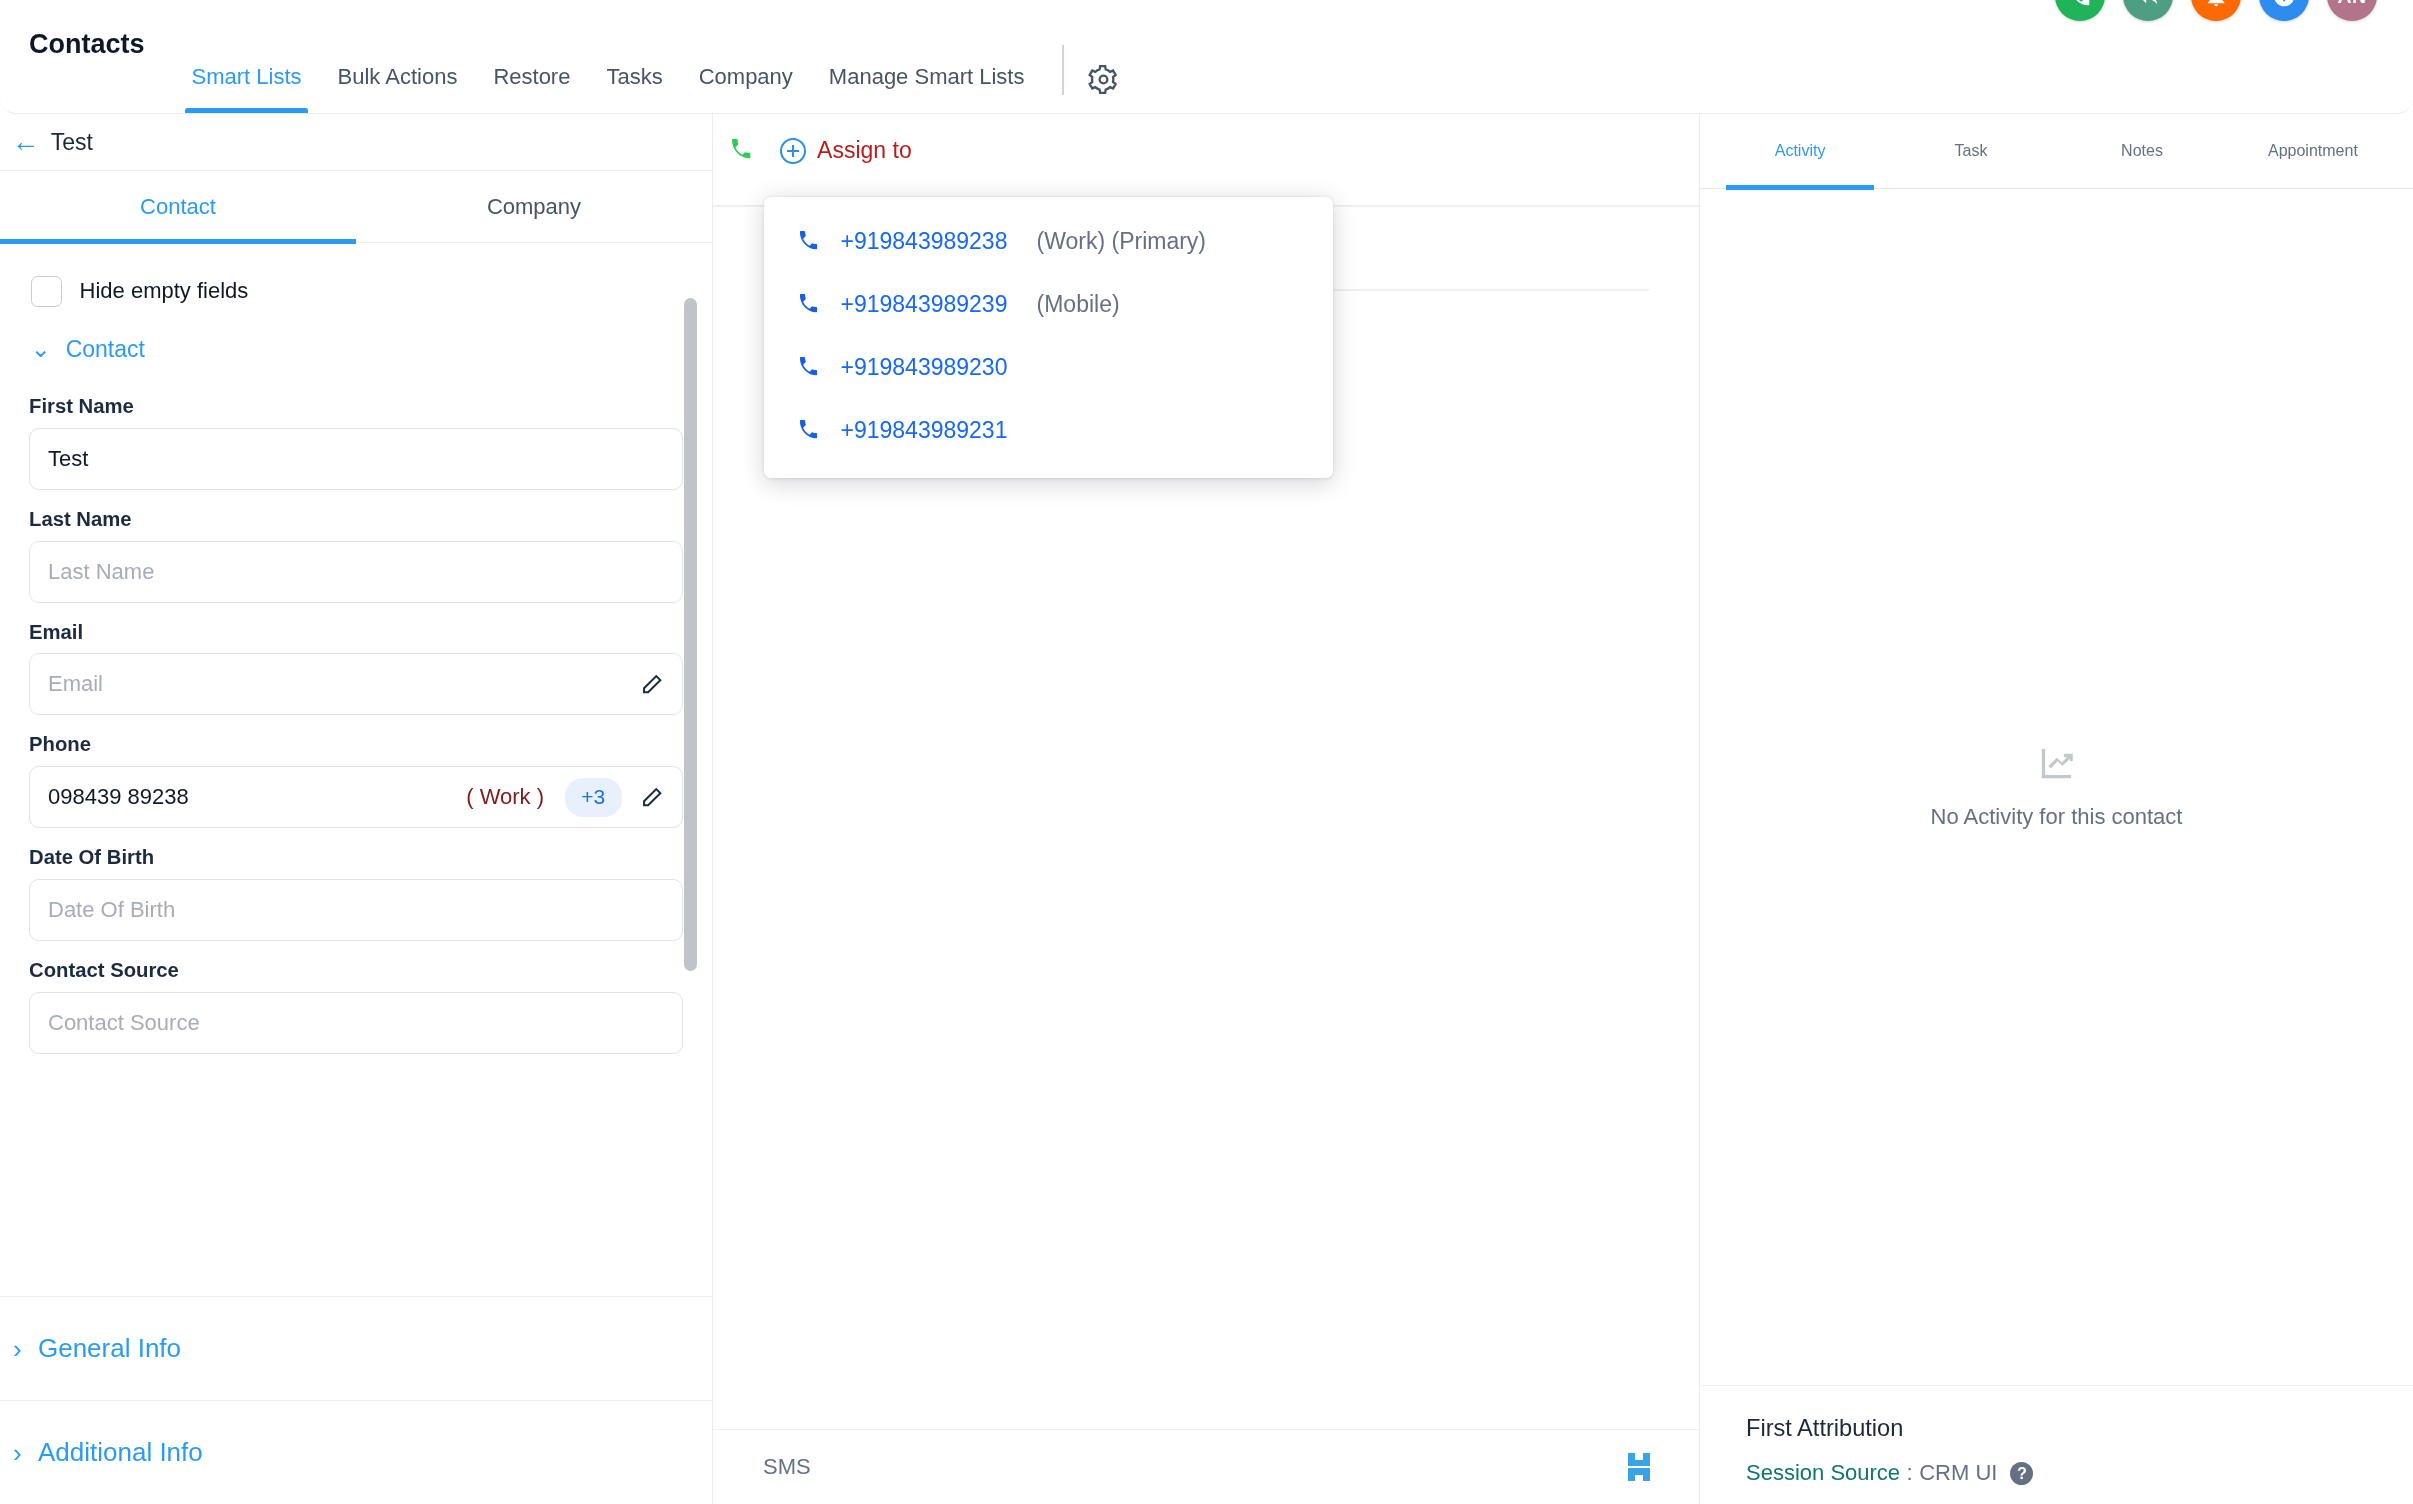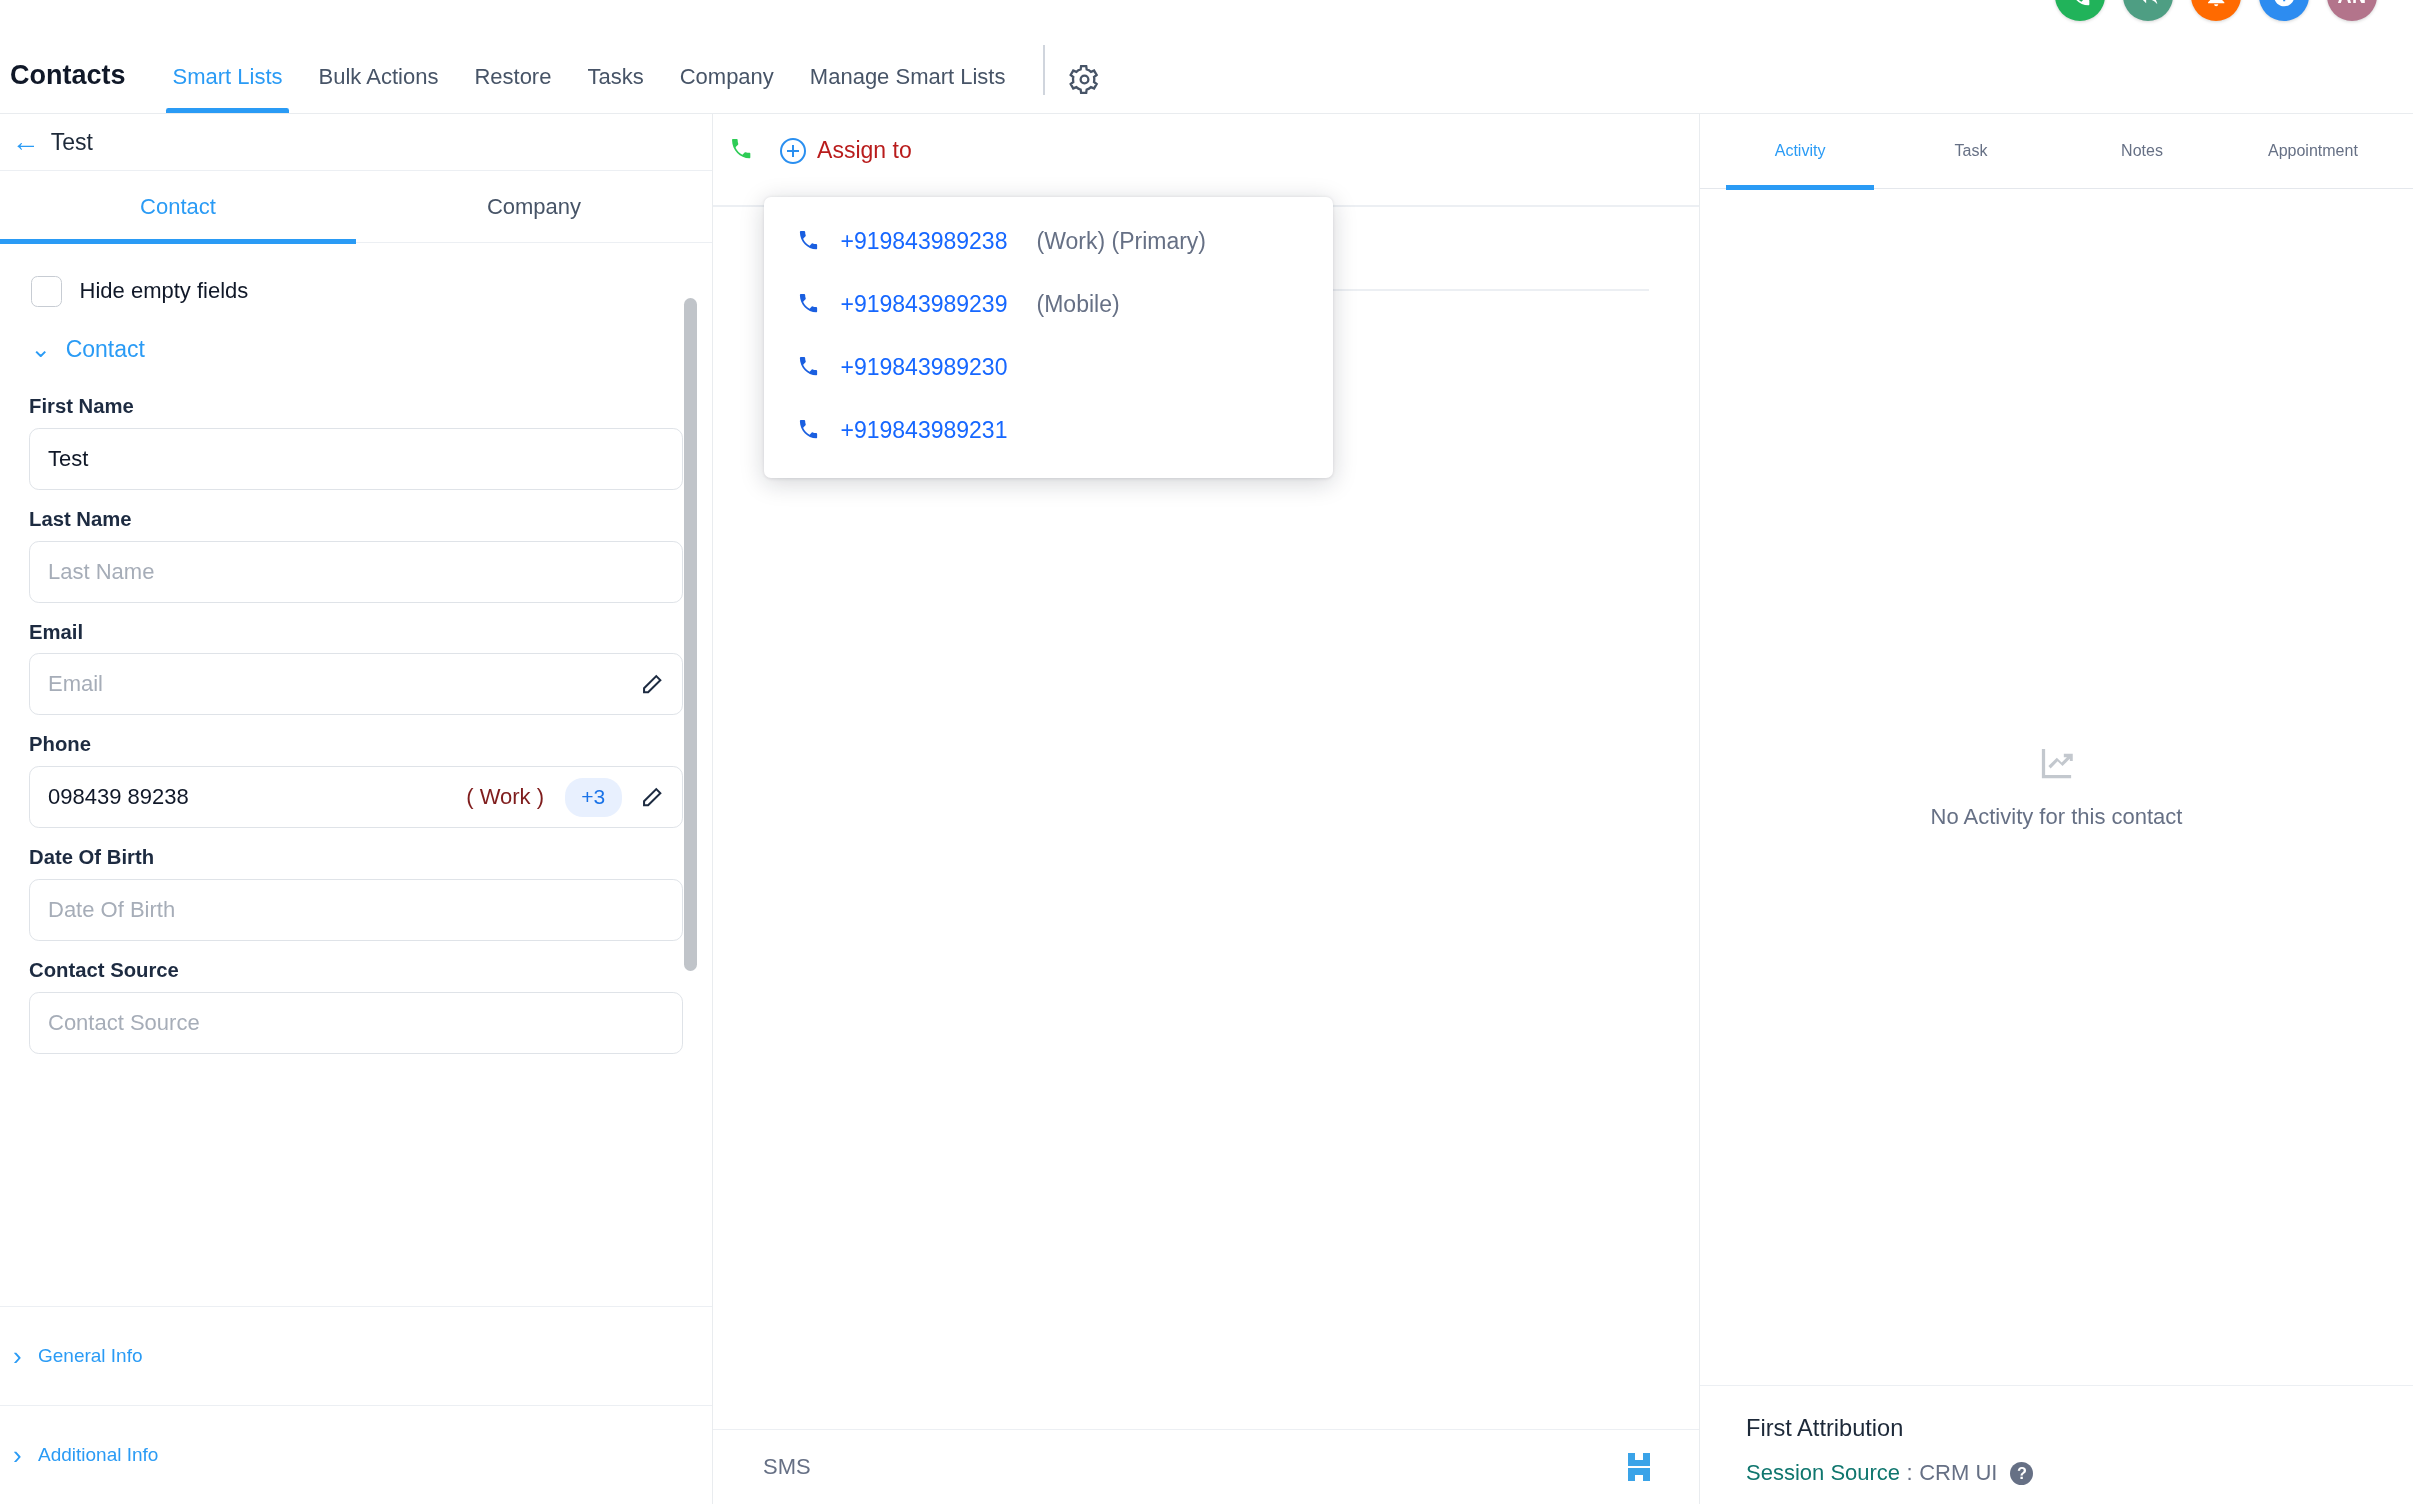--- a/index.html
+++ b/index.html
@@ -23,22 +23,23 @@
     box-shadow: 0 0.8px 3.3px rgba(0,0,0,.18);
   }
   .circ-icon svg { width: 24.4px; height: 24.4px; fill: #fff; }
   .avatar-initials { font-size: 19.5px; letter-spacing: 0.4px; }
 
   
   .header {
     position: absolute; top: 0; left: 0; right: 0; height: 114px;
     background: #fff;
     border-bottom: 1.6px solid #e9ecef;
-    display: flex; align-items: flex-end;
-    padding-left: 10px;
+    display: flex; align-items: center;
+    padding-left: 29px;
+    border-radius: 16px;
   }
   .page-title {
     font-size: 27px; font-weight: bold; color: #101828;
     padding-bottom: 24.4px; margin-right: 29px; line-height: 1;
   }
   .nav { display: flex; align-items: flex-end; height: 100%; }
   .nav-item {
     font-size: 22px; color: #475467;
     padding: 0 18px 23px 18px;
     position: relative; cursor: pointer; white-space: nowrap;
@@ -142,21 +143,21 @@
   }
   .sel-caret { display: flex; flex-direction: column; align-items: center; gap: 1.6px; }
   .sel-caret span { font-size: 14.6px; line-height: .7; color: #1d2b41; }
 
   .collapse-row {
     border-top: 1.6px solid #eceff3;
     padding: 36px 13px;
     display: flex; align-items: center; gap: 16.3px; cursor: pointer;
   }
   .collapse-row .chev-r { color: #2a9bf5; font-size: 26px; line-height: 1; }
-  .collapse-row .lbl { color: #2a9bf5; font-size: 19px; }
+  .collapse-row .lbl { color: #2a9bf5; font-size: 26px; }
 
   
   .center {
     flex: 1 1 auto; position: relative; background: #fff;
     border-right: 1.6px solid #e9ecef;
     display: flex; flex-direction: column;
   }
   .center-line-a {
     position: absolute; left: 0; right: 0; top: 91px;
     height: 1.6px; background: #eceff3;

